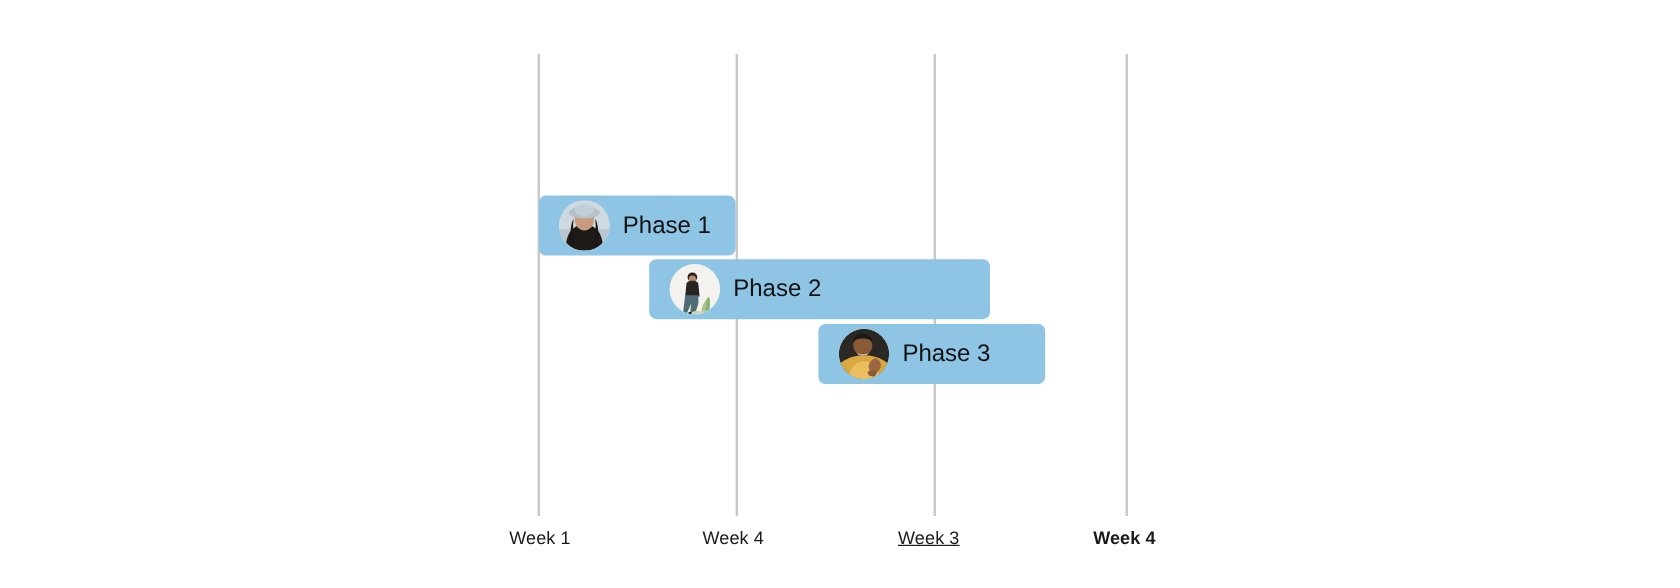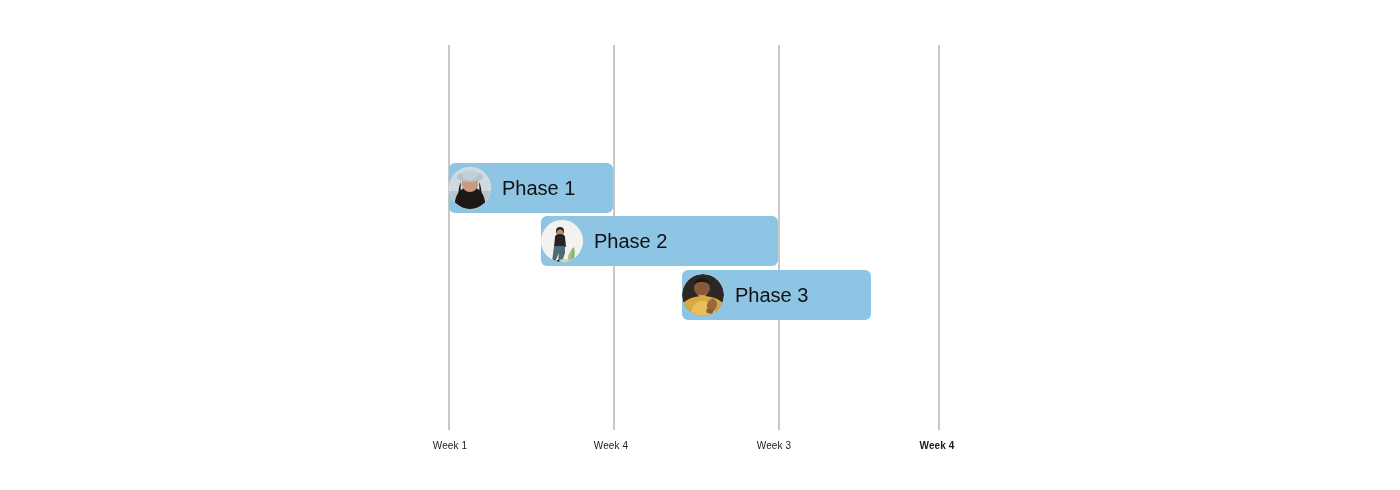--- a/index.html
+++ b/index.html
@@ -22,38 +22,38 @@
 
   
   .gridline {
     position: absolute;
     width: 2px;
     background: #c8c8c8;
   }
 
   .axis-label {
     position: absolute;
-    font-size: 10px;
+    font-size: 15px;
     color: #1a1a1a;
     text-align: right;
     white-space: nowrap;
     transform: translateX(-50%);
     letter-spacing: 0.1px;
   }
 
   
   .task-bar {
     position: absolute;
     height: 50px;
     background: #8ec5e4;
     border-radius: 6px;
     display: flex;
     align-items: center;
     box-sizing: border-box;
-    padding-left: 0;
+    padding-left: 17px;
   }
 
   .task-avatar {
     width: 42px;
     height: 42px;
     min-width: 42px;
     border-radius: 50%;
     overflow: hidden;
     position: relative;
     background: #e9eef1;
@@ -79,21 +79,21 @@
 
 <div id="gantt-root">
 
   <div class="gridline" style="left:448px; top:45px; height:385px;"></div>
   <div class="gridline" style="left:613px; top:45px; height:385px;"></div>
   <div class="gridline" style="left:778px; top:45px; height:385px;"></div>
   <div class="gridline" style="left:938px; top:45px; height:385px;"></div>
 
   <div class="axis-label" style="left:450px; top:440px;">Week 1</div>
   <div class="axis-label" style="left:611px; top:440px;">Week 4</div>
-  <div class="axis-label" style="left:774px; top:440px;">Week 3</div>
+  <div class="axis-label" style="left:774px; top:440px;text-decoration:underline;">Week 3</div>
   <div class="axis-label" style="left:937px; top:440px;font-weight:bold;">Week 4</div>
 
   <div class="task-bar" style="left:449px; top:163px; width:164px;">
     <div class="task-avatar">
       <svg viewBox="0 0 42 42" xmlns="http://www.w3.org/2000/svg">
         <defs>
           <clipPath id="clip1">
               <circle cx="21" cy="21" r="21"></circle>
             </clipPath>
         </defs>
@@ -106,21 +106,21 @@
           <ellipse cx="21" cy="10" rx="13" ry="5" fill="#b7c3cb"></ellipse>
           <ellipse cx="21" cy="8" rx="8" ry="5" fill="#c3cfd6"></ellipse>
           <path d="M12 15 C11 22 12 30 13 38 L10 38 C9 29 9 21 12 15 Z" fill="#1a1715"></path>
           <path d="M30 15 C31 22 30 30 29 38 L32 38 C33 29 33 21 30 15 Z" fill="#1a1715"></path>
         </g>
       </svg>
     </div>
     <span class="task-label">Phase 1</span>
   </div>
 
-  <div class="task-bar" style="left:541px; top:216px; width:237px;">
+  <div class="task-bar" style="left:541px; top:216px; width:284px;">
     <div class="task-avatar">
       <svg viewBox="0 0 42 42" xmlns="http://www.w3.org/2000/svg">
         <defs>
           <clipPath id="clip2">
               <circle cx="21" cy="21" r="21"></circle>
             </clipPath>
         </defs>
         <g clip-path="url(#clip2)">
           <rect width="42" height="42" fill="#f4f2ee"></rect>
           <circle cx="19" cy="11" r="4" fill="#2a2522"></circle>

